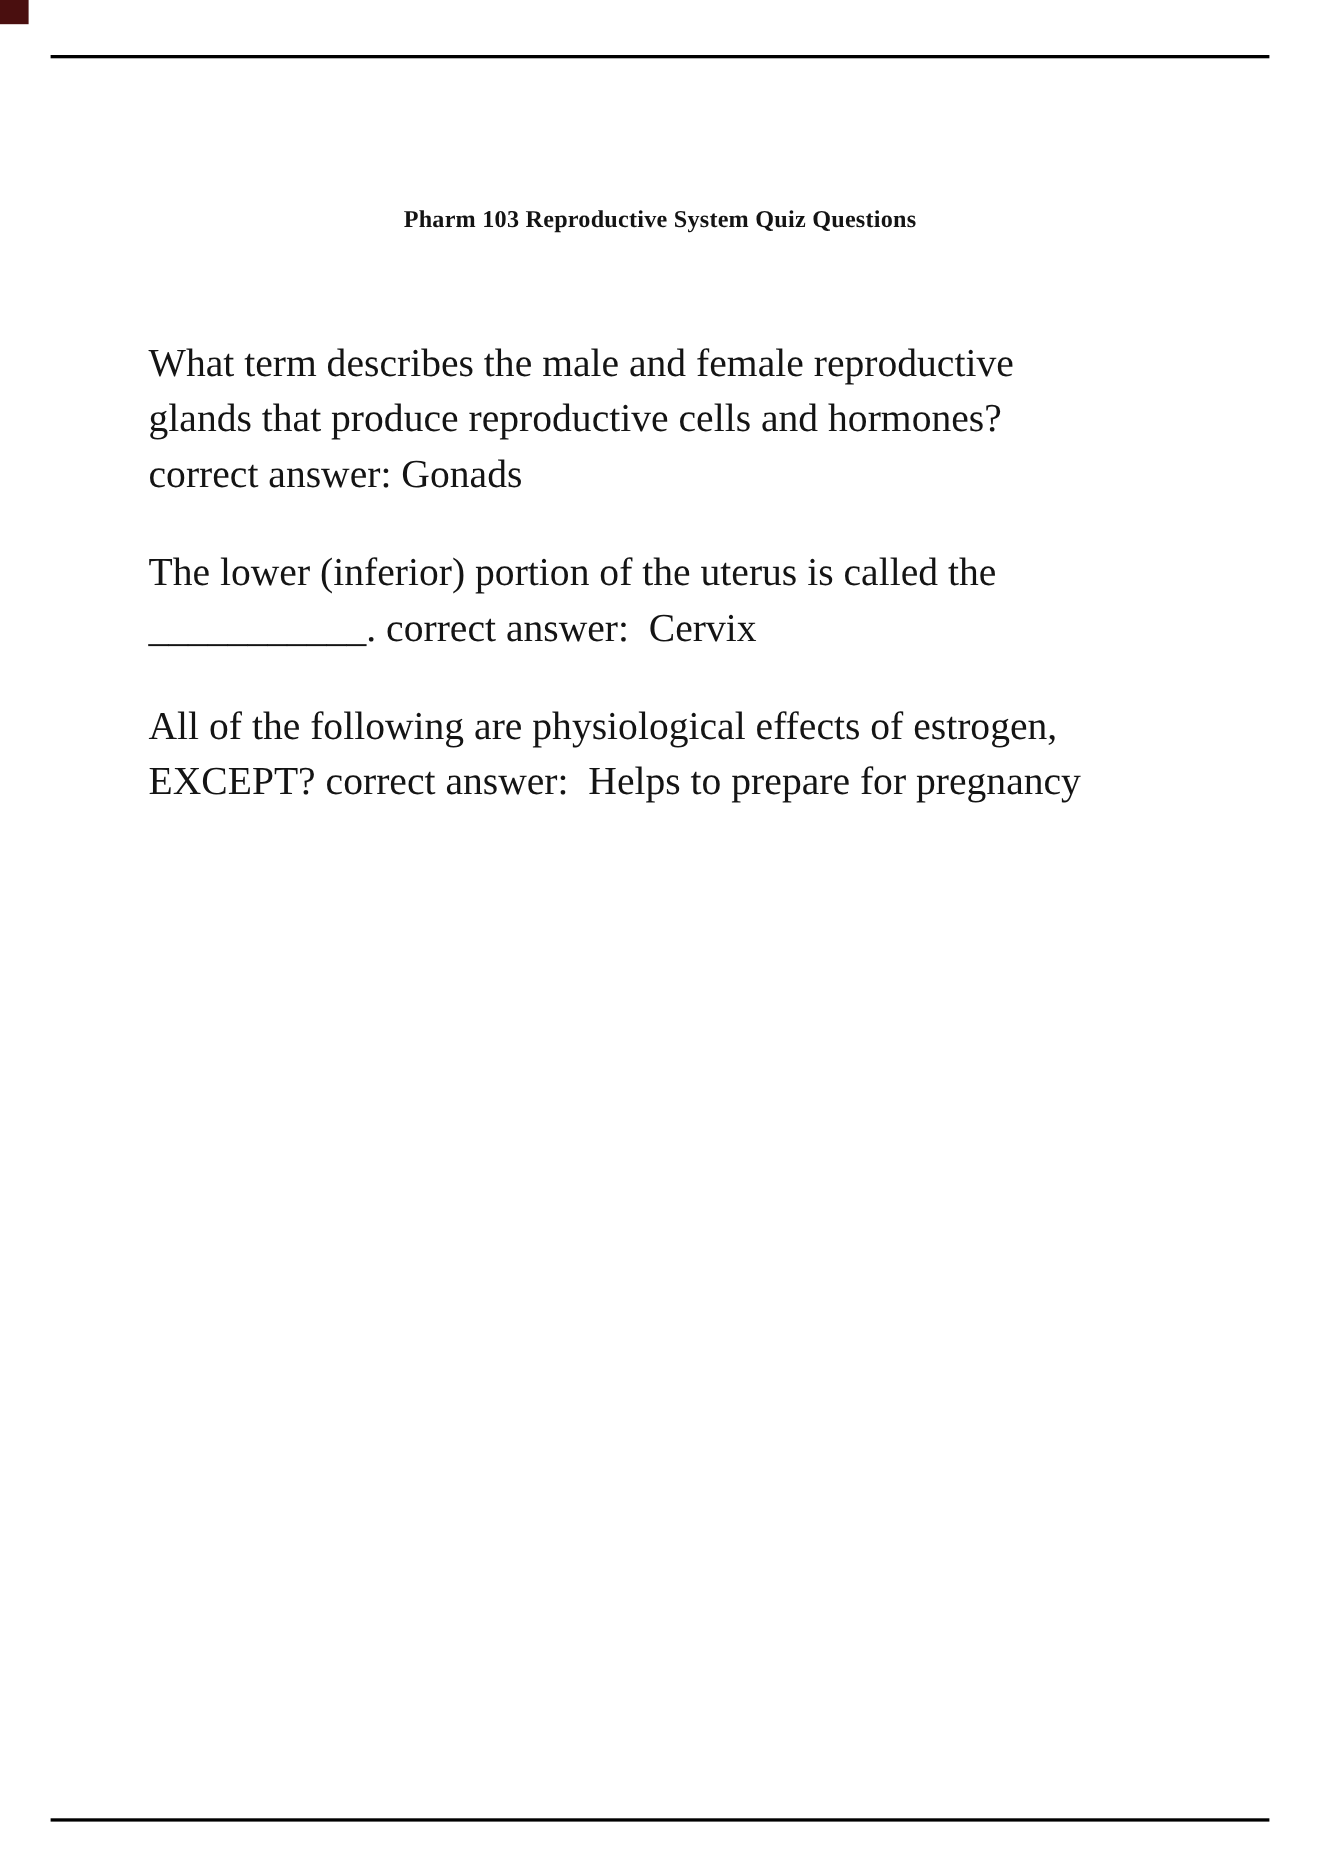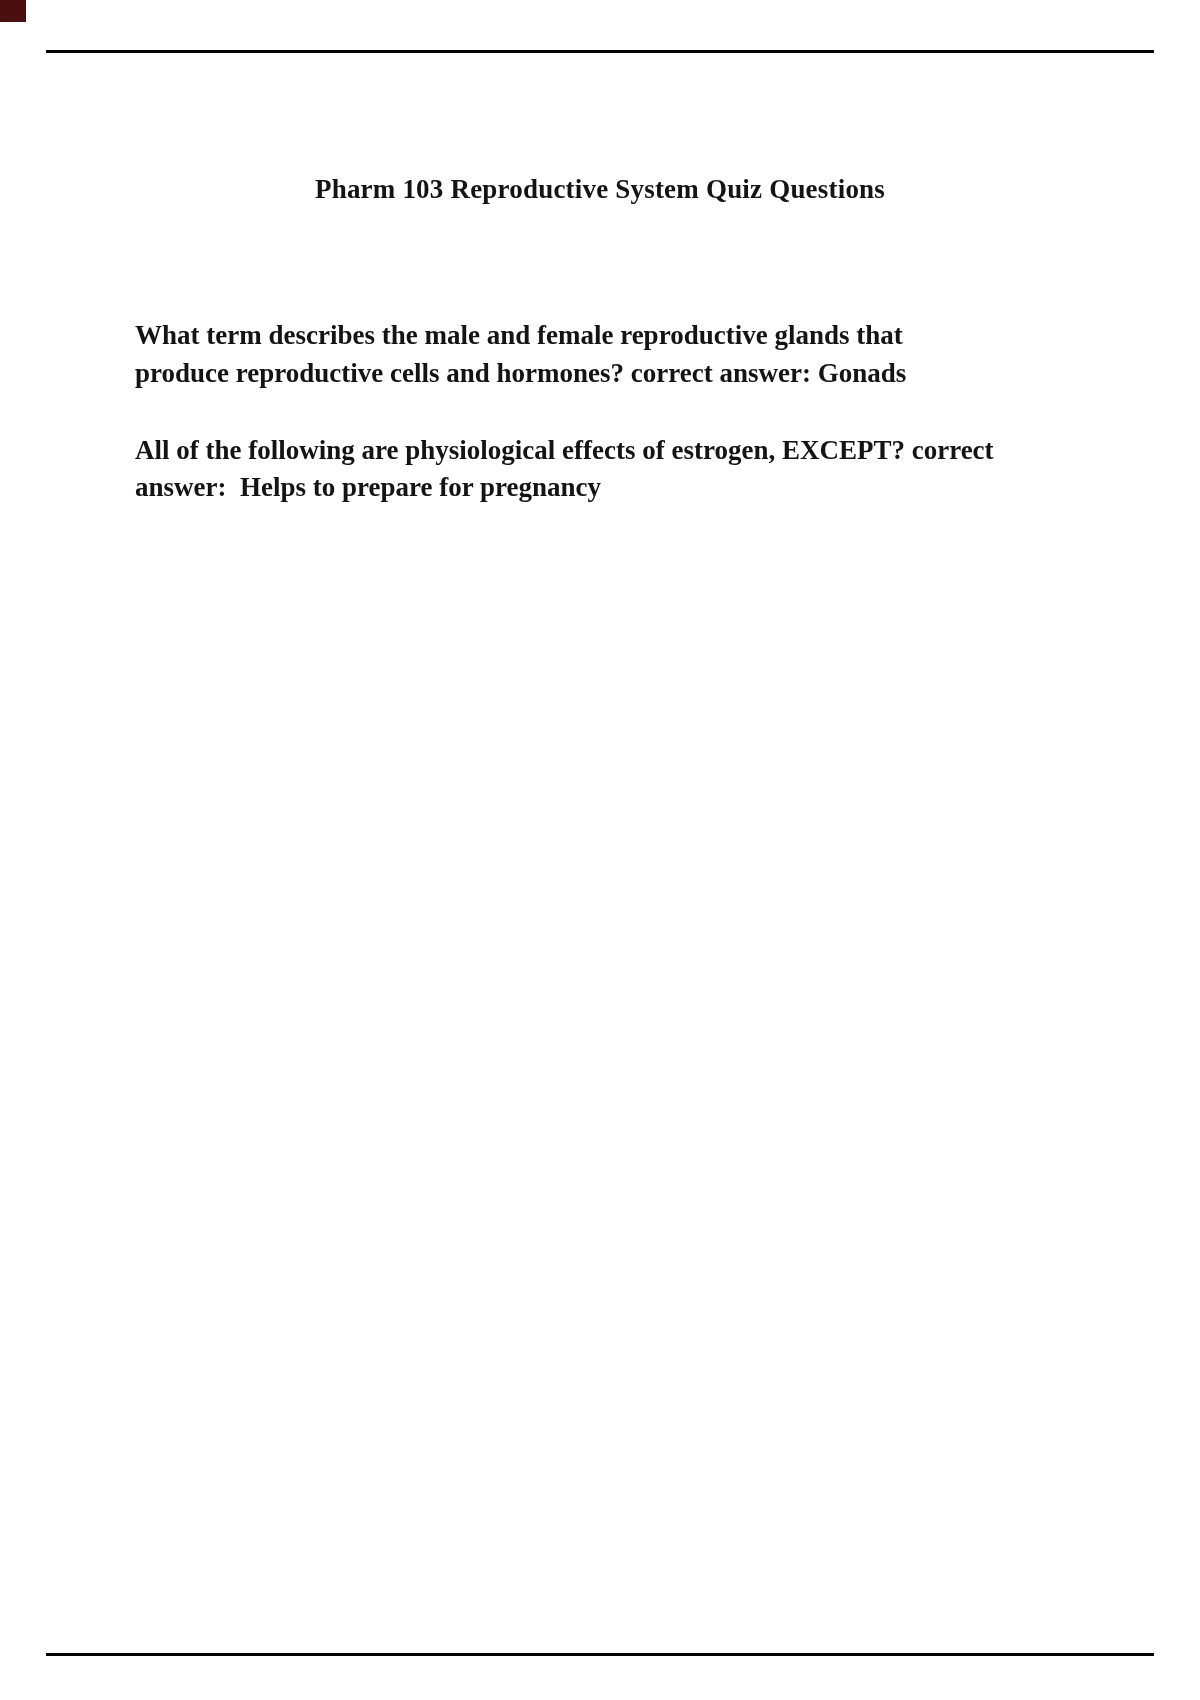--- a/index.html
+++ b/index.html
@@ -34,49 +34,49 @@
     margin: 0;
   }
   .rule-top { top: 50px; }
   .rule-bottom { bottom: 44px; }
   .title {
     position: absolute;
     top: 172px;
     left: 100px;
     right: 100px;
     text-align: center;
-    font-size: 27px;
+    font-size: 22px;
     font-weight: bold;
     line-height: 1.33;
-    margin: 0;
+    margin: 12px;
     letter-spacing: 0.2px;
   }
   .qa-list {
     position: absolute;
     top: 305px;
     left: 135px;
     width: 868px;
   }
   .qa {
-    font-size: 27px;
+    font-size: 36px;
     line-height: 1.4;
-    margin: 12px 0 39px 0;
+    margin: 0 0 39px 0;
     white-space: pre-wrap;
-    font-weight: bold;
   }
 </style>
 </head>
 <body>
 
 <div class="page">
   <div class="corner-artifact"></div>
 
   <hr class="rule rule-top">
 
   <h1 class="title"><span>Pharm 103 Reproductive System Quiz Questions</span><br></h1>
 
   <div class="qa-list">
       <p class="qa">What term describes the male and female reproductive glands that produce reproductive cells and hormones? correct answer: Gonads</p>
+      <p class="qa">The lower (inferior) portion of the uterus is called the ___________. correct answer:  Cervix</p>
       <p class="qa">All of the following are physiological effects of estrogen, EXCEPT? correct answer:  Helps to prepare for pregnancy</p>
     </div>
 
   <hr class="rule rule-bottom">
 </div>
 
 </body></html>

